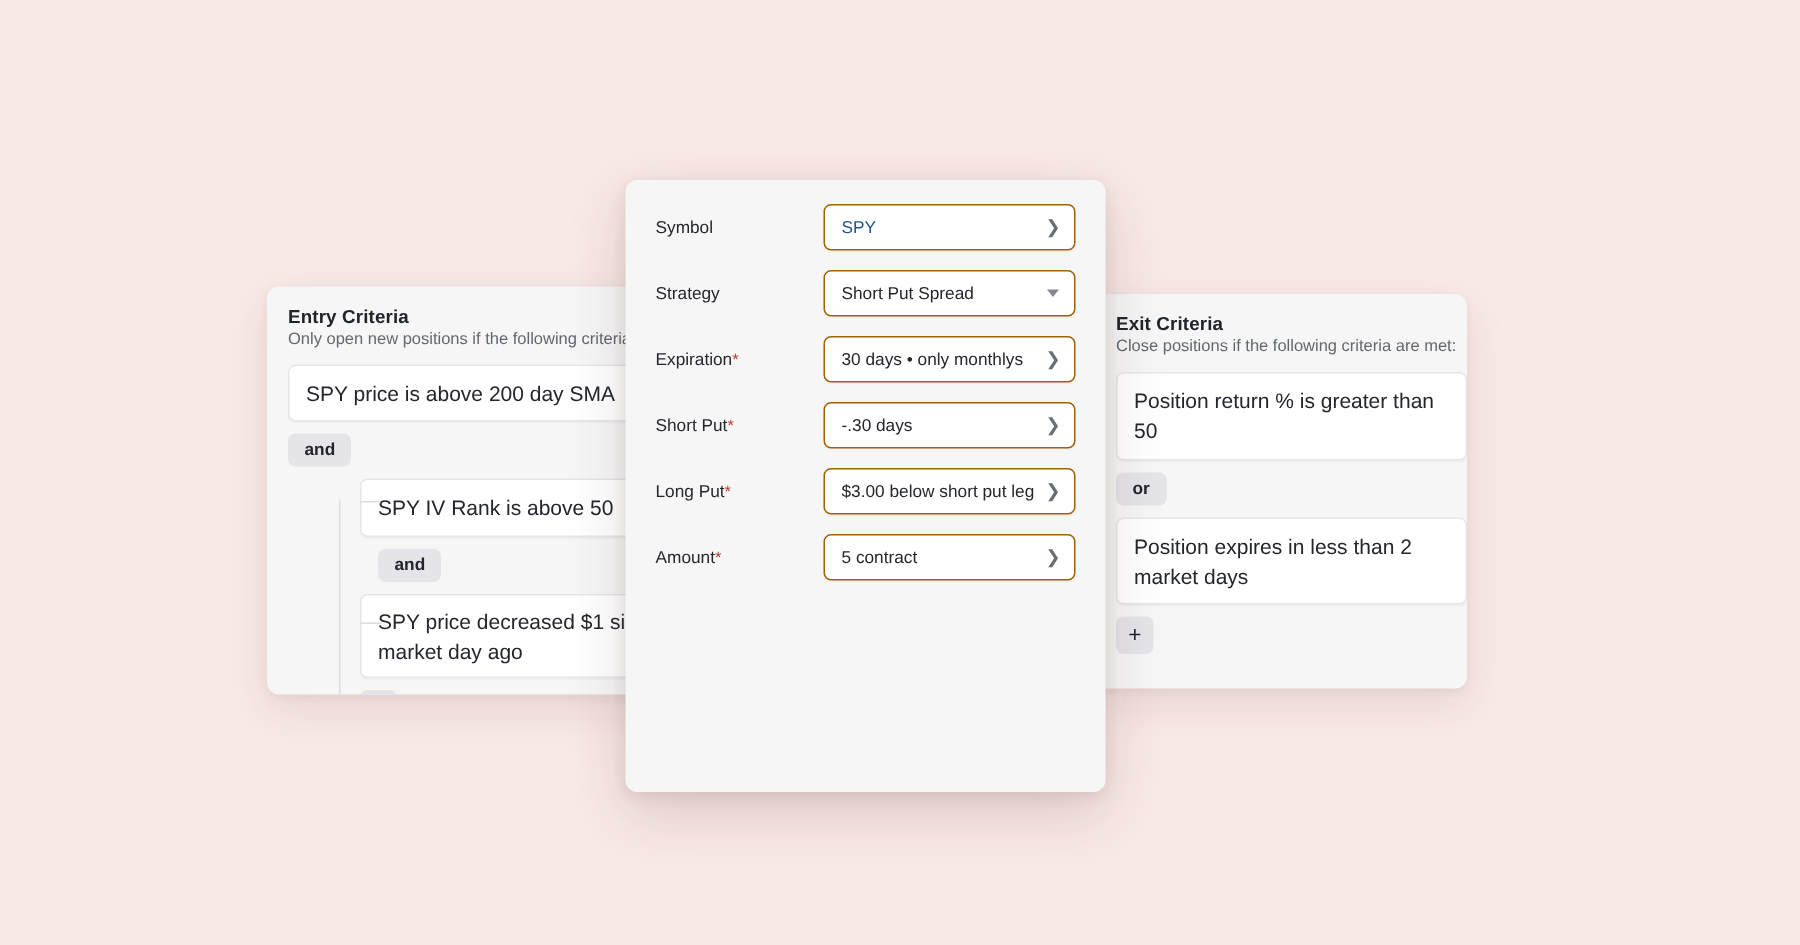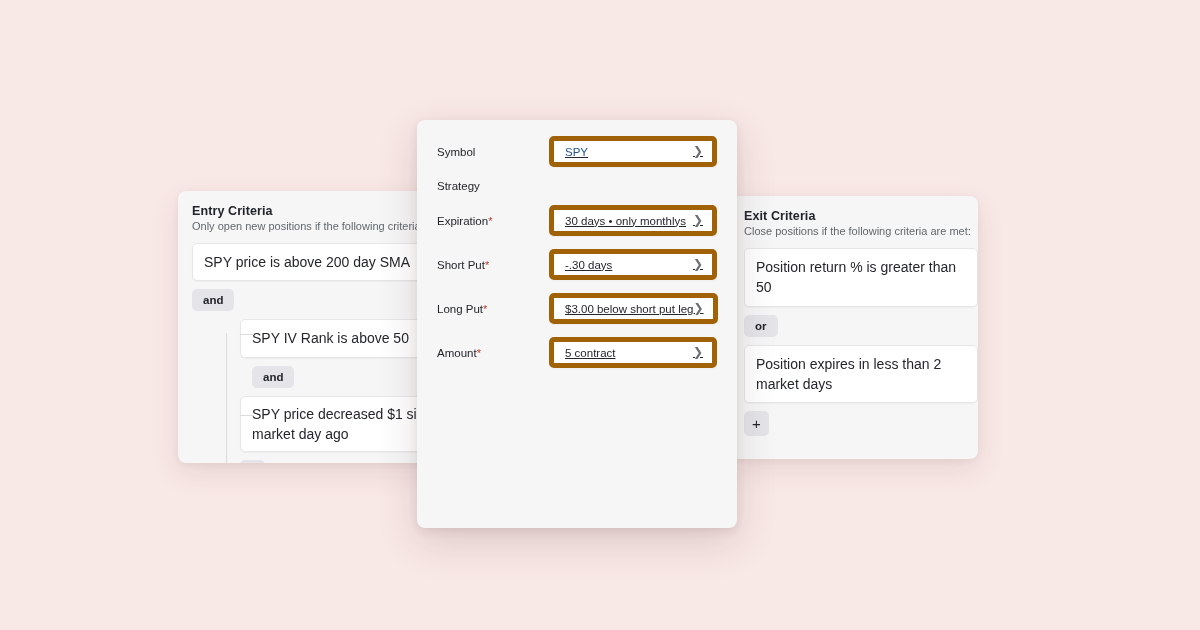--- a/index.html
+++ b/index.html
@@ -171,33 +171,32 @@
     width: 112px;
     flex: 0 0 112px;
     font-size: 11.5px;
     color: #23262c;
   }
   .req { color: #c0392b; font-size: 11px; }
 
   .control {
     flex: 1 1 auto;
     background: #ffffff;
-    border: 5px solid #a16207;
+    border: 1px solid #a16207;
     border-radius: 5px;
     height: 31px;
     display: flex;
     align-items: center;
     padding: 0 9px 0 11px;
     font-size: 11.5px;
     color: #23262c;
     box-shadow: 0 1px 1.5px rgba(0,0,0,.04);
     cursor: pointer;
     position: relative;
     white-space: nowrap;
-    text-decoration: underline;
   }
   .control .val { flex: 1 1 auto; overflow: hidden; }
   .control .val.link { color: #23558c; font-weight: normal; }
   .chev {
     flex: 0 0 auto;
     color: #6a6f76;
     font-size: 12px;
     line-height: 1;
     transform: translateY(-1px);
   }
@@ -283,20 +282,24 @@
       <div class="field">
         <div class="field-label"><span>Symbol</span></div>
         <div class="control">
           <span class="val link" style="color: rgb(35, 85, 140);">SPY</span>
           <span class="chev">❯</span>
         </div>
       </div>
 
       <div class="field">
         <div class="field-label"><span>Strategy</span></div>
+        <div class="control">
+          <span class="val">Short Put Spread</span>
+          <span class="caret"></span>
+        </div>
       </div>
 
       <div class="field">
         <div class="field-label"><span>Expiration</span><span class="req">*</span></div>
         <div class="control">
           <span class="val">30 days • only monthlys</span>
           <span class="chev">❯</span>
         </div>
       </div>
 

